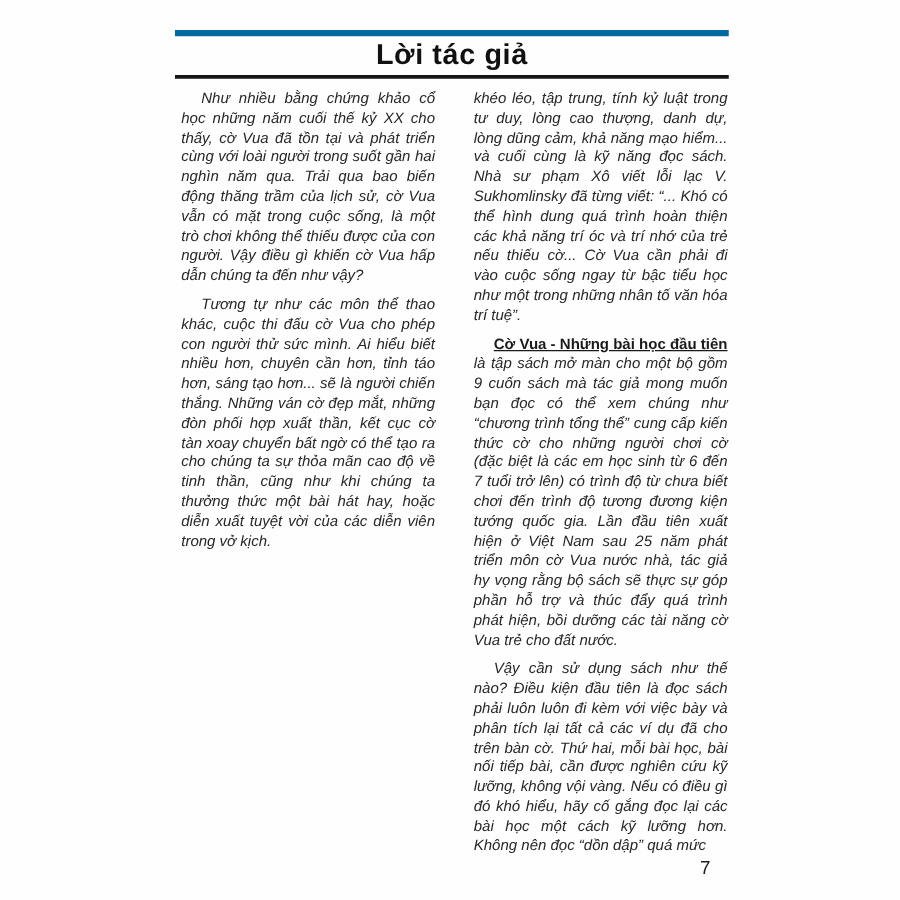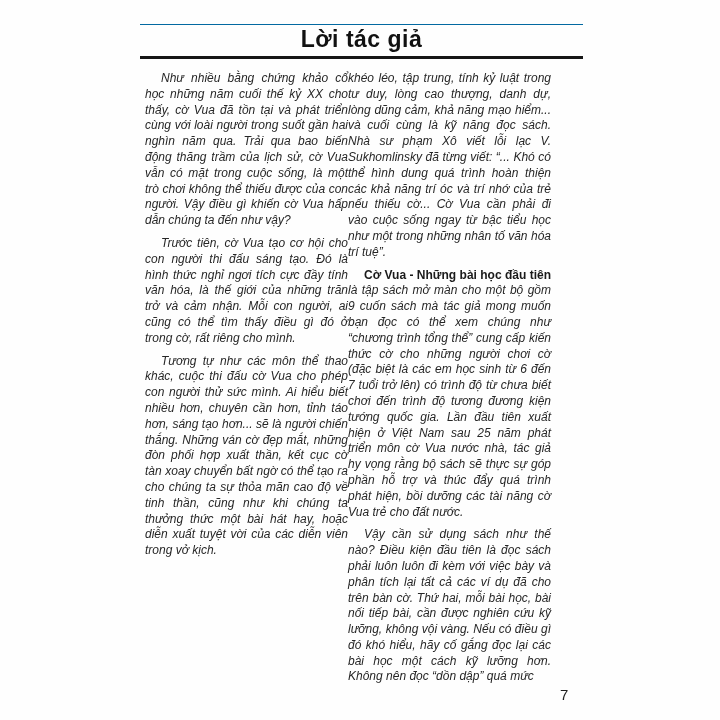--- a/index.html
+++ b/index.html
@@ -12,54 +12,56 @@
   .page {
     position:relative;
     width:720px; height:720px;
     background:#fefefe;
     color:#242424;
   }
   .header {
     position:absolute;
     left:140px; top:24px;
     width:443px;
-    border-top:1px solid #0369a1;
+    border-top:5px solid #0369a1;
     border-bottom:3px solid #161616;
     text-align:center;
     padding:1px 0 4px 0;
   }
   .page-title {
     font-size:23px;
     font-weight:bold;
     letter-spacing:0.5px;
     color:#111;
     line-height:26px;
     font-family:"Liberation Sans", sans-serif;
   }
   .content {
     position:absolute;
     left:145px; top:71px;
     width:437px;
     display:flex;
+    gap:31px;
   }
   .col { width:203px; }
   .para {
     font-style:italic;
     font-size:12px;
     line-height:15.8px;
     text-align:justify;
     text-indent:16px;
     color:#262626;
     margin-bottom:7px;
   }
   .para.noindent { text-indent:0; }
   .bold-seg {
     font-weight:bold;
     font-style:normal;
     color:#1a1a1a;
+    text-decoration:underline;
   }
   .page-number {
     position:absolute;
     left:560px; top:686px;
     font-size:15px;
     color:#1f1f1f;
     font-family:"Liberation Sans", sans-serif;
   }
 </style>
 </head>
@@ -67,21 +69,20 @@
 
 <div class="page">
 
   <div class="header">
     <div class="page-title">Lời tác giả</div>
   </div>
 
   <div class="content">
     <div class="col" id="col-left">
         <p class="para"><span class="seg">Như nhiều bằng chứng khảo cổ học những năm cuối thế kỷ XX cho thấy, cờ Vua đã tồn tại và phát triển cùng với loài người trong suốt gần hai nghìn năm qua. Trải qua bao biến động thăng trầm của lịch sử, cờ Vua vẫn có mặt trong cuộc sống, là một trò chơi không thể thiếu được của con người. Vậy điều gì khiến cờ Vua hấp dẫn chúng ta đến như vậy?</span></p>
-        <p class="para"><span class="seg">Trước tiên, cờ Vua tạo cơ hội cho con người thi đấu sáng tạo. Đó là hình thức nghỉ ngơi tích cực đầy tính văn hóa, là thế giới của những trăn trở và cảm nhận. Mỗi con người, ai cũng có thể tìm thấy điều gì đó ở trong cờ, rất riêng cho mình.</span></p>
         <p class="para"><span class="seg">Tương tự như các môn thể thao khác, cuộc thi đấu cờ Vua cho phép con người thử sức mình. Ai hiểu biết nhiều hơn, chuyên cần hơn, tỉnh táo hơn, sáng tạo hơn... sẽ là người chiến thắng. Những ván cờ đẹp mắt, những đòn phối hợp xuất thần, kết cục cờ tàn xoay chuyển bất ngờ có thể tạo ra cho chúng ta sự thỏa mãn cao độ về tinh thần, cũng như khi chúng ta thưởng thức một bài hát hay, hoặc diễn xuất tuyệt vời của các diễn viên trong vở kịch.</span></p>
       </div>
     <div class="col" id="col-right">
         <p class="para noindent"><span class="seg">khéo léo, tập trung, tính kỷ luật trong tư duy, lòng cao thượng, danh dự, lòng dũng cảm, khả năng mạo hiểm... và cuối cùng là kỹ năng đọc sách. Nhà sư phạm Xô viết lỗi lạc V. Sukhomlinsky đã từng viết: “... Khó có thể hình dung quá trình hoàn thiện các khả năng trí óc và trí nhớ của trẻ nếu thiếu cờ... Cờ Vua cần phải đi vào cuộc sống ngay từ bậc tiểu học như một trong những nhân tố văn hóa trí tuệ”.</span></p>
         <p class="para"><span class="bold-seg">Cờ Vua - Những bài học đầu tiên</span><span class="seg"> là tập sách mở màn cho một bộ gồm 9 cuốn sách mà tác giả mong muốn bạn đọc có thể xem chúng như “chương trình tổng thể” cung cấp kiến thức cờ cho những người chơi cờ (đặc biệt là các em học sinh từ 6 đến 7 tuổi trở lên) có trình độ từ chưa biết chơi đến trình độ tương đương kiện tướng quốc gia. Lần đầu tiên xuất hiện ở Việt Nam sau 25 năm phát triển môn cờ Vua nước nhà, tác giả hy vọng rằng bộ sách sẽ thực sự góp phần hỗ trợ và thúc đẩy quá trình phát hiện, bồi dưỡng các tài năng cờ Vua trẻ cho đất nước.</span></p>
         <p class="para"><span class="seg">Vậy cần sử dụng sách như thế nào? Điều kiện đầu tiên là đọc sách phải luôn luôn đi kèm với việc bày và phân tích lại tất cả các ví dụ đã cho trên bàn cờ. Thứ hai, mỗi bài học, bài nối tiếp bài, cần được nghiên cứu kỹ lưỡng, không vội vàng. Nếu có điều gì đó khó hiểu, hãy cố gắng đọc lại các bài học một cách kỹ lưỡng hơn. Không nên đọc “dồn dập” quá mức</span></p>
       </div>
   </div>
 
   <div class="page-number">7</div>

